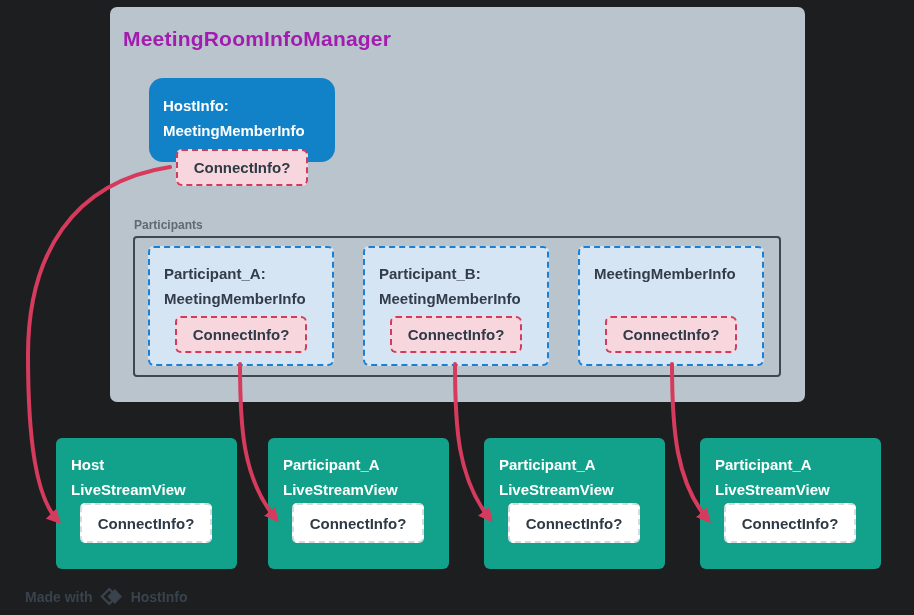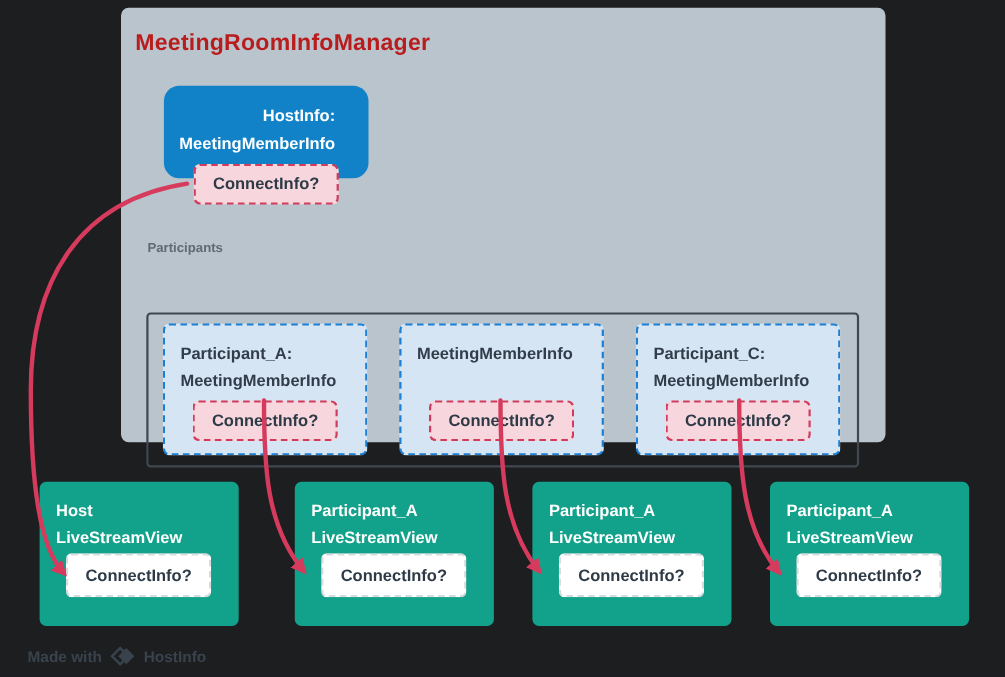--- a/index.html
+++ b/index.html
@@ -19,32 +19,31 @@
     left: 110px; top: 7px;
     width: 695px; height: 395px;
     background: #b9c4cc;
     border-radius: 7px;
   }
   .manager-title {
     position: absolute;
     left: 13px; top: 20px;
     font-size: 21px;
     font-weight: bold;
-    color: #b91c1c;
+    color: #a21caf;
     letter-spacing: 0.2px;
   }
 
   
   .host-box {
     position: absolute;
     left: 39px; top: 71px;
     width: 186px; height: 84px;
     background: #1182c8;
     border-radius: 14px;
-    text-align: right;
   }
   .node-text {
     position: absolute;
     left: 14px; top: 15px;
     font-size: 15px;
     font-weight: bold;
     color: #ffffff;
     line-height: 25px;
     white-space: nowrap;
   }
@@ -71,21 +70,20 @@
     font-weight: bold;
     color: #5f6a74;
     text-align: right;
   }
   .participants-box {
     position: absolute;
     left: 23px; top: 229px;
     width: 648px; height: 141px;
     border: 2px solid #3f4850;
     border-radius: 4px;
-    margin-top: 48px;
   }
   .participant-card {
     position: absolute;
     top: 8px;
     width: 186px; height: 120px;
     background: #d5e5f4;
     border: 2px dashed #1b7fd6;
     border-radius: 6px;
   }
   .participant-card .node-text { color: #323d49; top: 13px; }
@@ -95,21 +93,21 @@
   .pcard-2 { left: 443px; }
 
   
   .stream-box {
     position: absolute;
     top: 438px;
     width: 181px; height: 131px;
     background: #12a18a;
     border-radius: 6px;
   }
-  .sbox-0 { left: 36px; }
+  .sbox-0 { left: 56px; }
   .sbox-1 { left: 268px; }
   .sbox-2 { left: 484px; }
   .sbox-3 { left: 700px; }
   .stream-box .node-text { left: 15px; top: 14px; }
   .stream-connect {
     position: absolute;
     left: 24px; top: 65px;
     width: 132px; height: 40px;
     background: #ffffff;
     border: 2px dashed #d6dbdf;
@@ -168,28 +166,28 @@
       <div class="participant-card pcard-0">
         <div class="node-text">
           <div>Participant_A:</div>
           <div>MeetingMemberInfo</div>
         </div>
         <div class="connect-chip">ConnectInfo?</div>
       </div>
 
       <div class="participant-card pcard-1">
         <div class="node-text">
+          <div>Participant_B:</div>
           <div>MeetingMemberInfo</div>
         </div>
         <div class="connect-chip">ConnectInfo?</div>
       </div>
 
       <div class="participant-card pcard-2">
         <div class="node-text">
-          <div>Participant_C:</div>
           <div>MeetingMemberInfo</div>
         </div>
         <div class="connect-chip">ConnectInfo?</div>
       </div>
 
     </div>
   </div>
 
   <div class="stream-box sbox-0">
     <div class="node-text">

